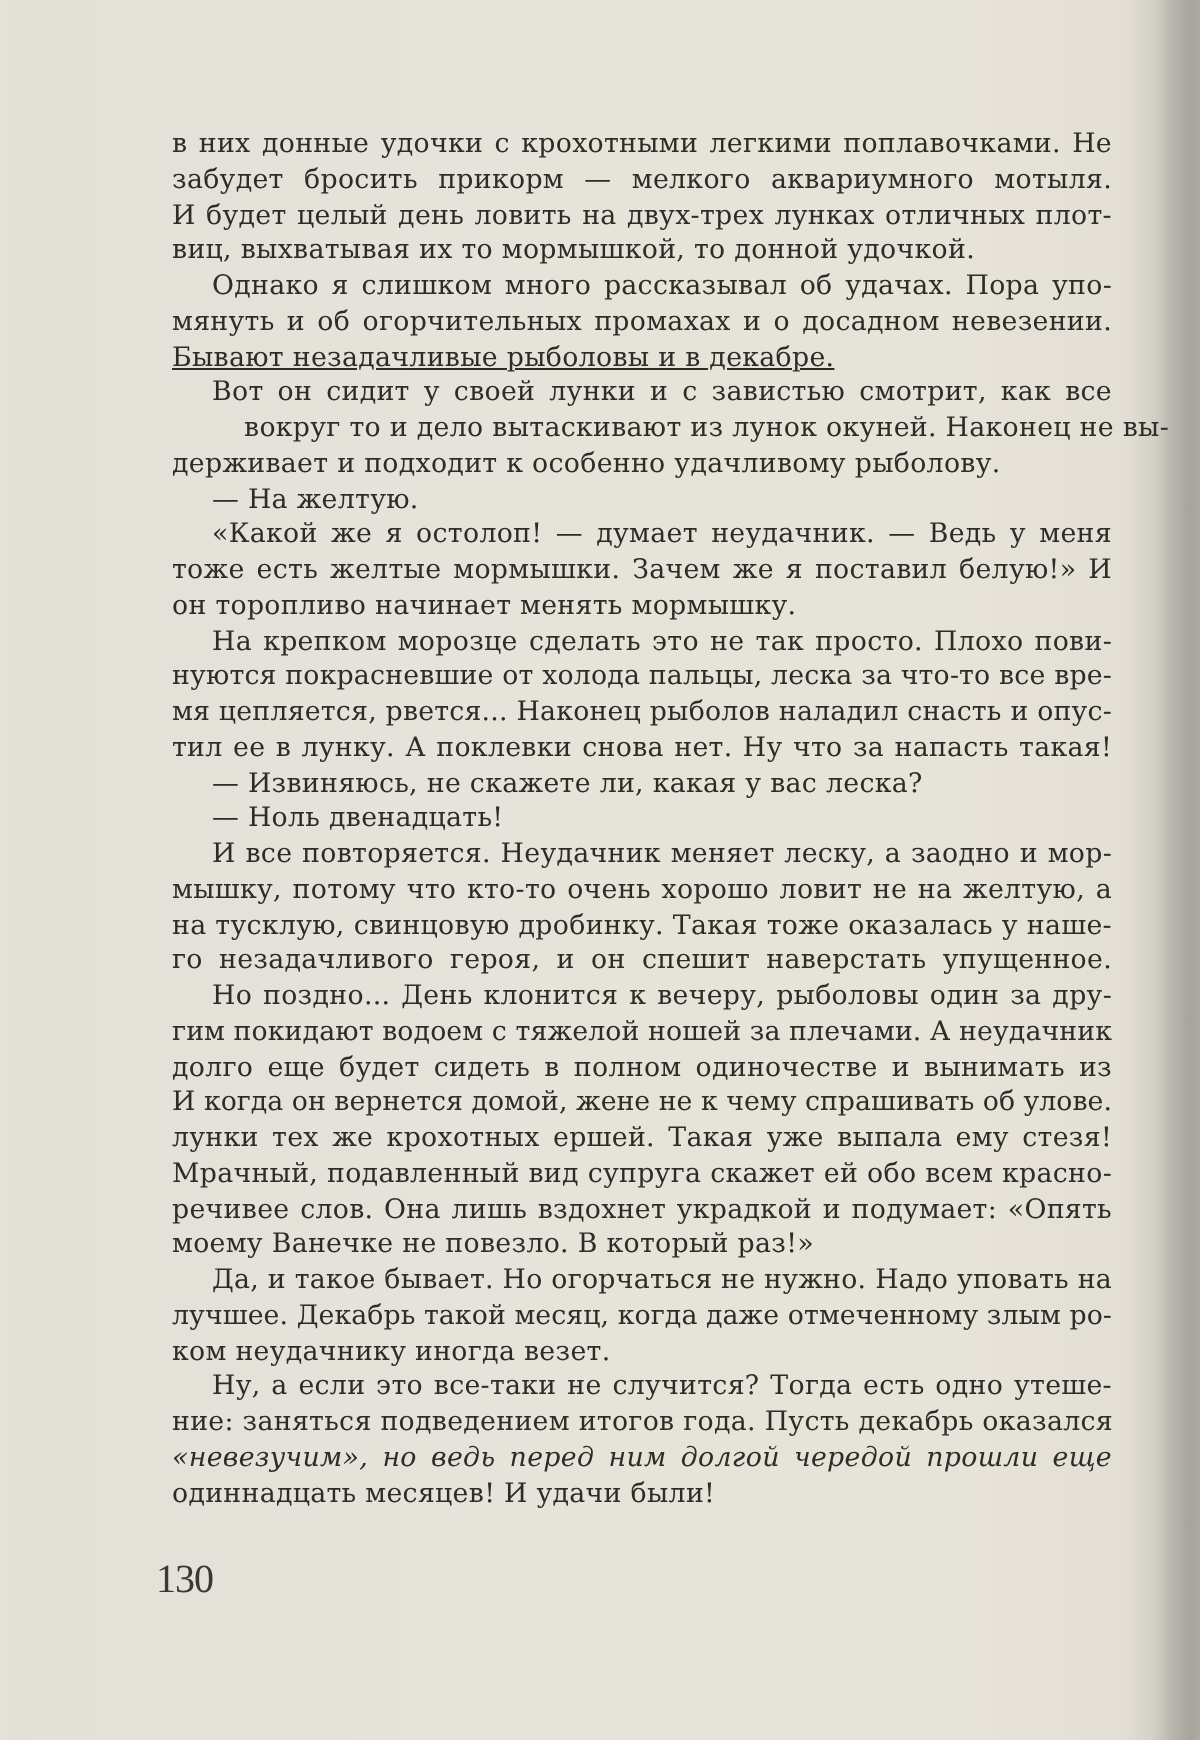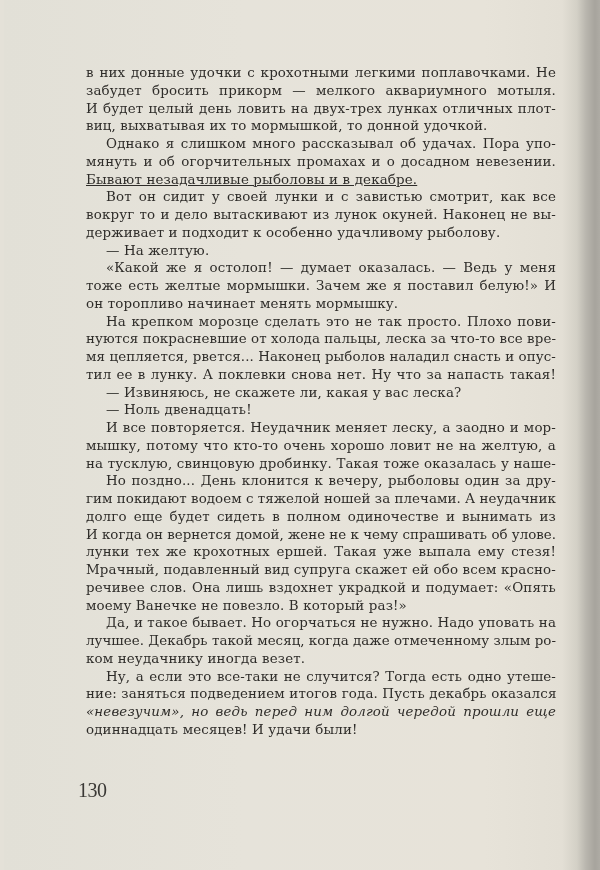--- a/index.html
+++ b/index.html
@@ -62,35 +62,36 @@
 <div class="page">
   <div class="text-block" id="text-block">
       <span class="line" style="white-space: nowrap;">в них донные удочки с крохотными легкими поплавочками. Не</span>
       <span class="line" style="white-space: nowrap;">забудет бросить прикорм — мелкого аквариумного мотыля.</span>
       <span class="line" style="white-space: nowrap;">И будет целый день ловить на двух-трех лунках отличных плот-</span>
       <span class="line last" style="white-space: nowrap;">виц, выхватывая их то мормышкой, то донной удочкой.</span>
       <span class="line indent" style="white-space: nowrap;">Однако я слишком много рассказывал об удачах. Пора упо-</span>
       <span class="line" style="white-space: nowrap;">мянуть и об огорчительных промахах и о досадном невезении.</span>
       <span class="line last" style="white-space: nowrap; text-decoration: underline;">Бывают незадачливые рыболовы и в декабре.</span>
       <span class="line indent" style="white-space: nowrap;">Вот он сидит у своей лунки и с завистью смотрит, как все</span>
-      <span class="line" style="white-space: nowrap;">вокруг то и дело вытаскивают из лунок окуней. Наконец не вы-</span>
+      <span class="line" style="white-space: nowrap; margin-left: 36px;">вокруг то и дело вытаскивают из лунок окуней. Наконец не вы-</span>
       <span class="line last" style="white-space: nowrap;">держивает и подходит к особенно удачливому рыболову.</span>
       <span class="line indent last" style="white-space: nowrap;">— На желтую.</span>
-      <span class="line indent" style="white-space: nowrap;">«Какой же я остолоп! — думает оказалась. — Ведь у меня</span>
+      <span class="line indent" style="white-space: nowrap;">«Какой же я остолоп! — думает неудачник. — Ведь у меня</span>
       <span class="line" style="white-space: nowrap;">тоже есть желтые мормышки. Зачем же я поставил белую!» И</span>
       <span class="line last" style="white-space: nowrap;">он торопливо начинает менять мормышку.</span>
       <span class="line indent" style="white-space: nowrap;">На крепком морозце сделать это не так просто. Плохо пови-</span>
       <span class="line" style="white-space: nowrap; letter-spacing: 0.0847278px;">нуются покрасневшие от холода пальцы, леска за что-то все вре-</span>
       <span class="line" style="white-space: nowrap; letter-spacing: 0.104133px;">мя цепляется, рвется... Наконец рыболов наладил снасть и опус-</span>
       <span class="line" style="white-space: nowrap;">тил ее в лунку. А поклевки снова нет. Ну что за напасть такая!</span>
       <span class="line indent last" style="white-space: nowrap;">— Извиняюсь, не скажете ли, какая у вас леска?</span>
       <span class="line indent last" style="white-space: nowrap;">— Ноль двенадцать!</span>
       <span class="line indent" style="white-space: nowrap;">И все повторяется. Неудачник меняет леску, а заодно и мор-</span>
       <span class="line" style="white-space: nowrap;">мышку, потому что кто-то очень хорошо ловит не на желтую, а</span>
       <span class="line" style="white-space: nowrap;">на тусклую, свинцовую дробинку. Такая тоже оказалась у наше-</span>
+      <span class="line" style="white-space: nowrap;">го незадачливого героя, и он спешит наверстать упущенное.</span>
       <span class="line indent" style="white-space: nowrap;">Но поздно... День клонится к вечеру, рыболовы один за дру-</span>
       <span class="line" style="white-space: nowrap; letter-spacing: 0.0488347px;">гим покидают водоем с тяжелой ношей за плечами. А неудачник</span>
       <span class="line" style="white-space: nowrap;">долго еще будет сидеть в полном одиночестве и вынимать из</span>
       <span class="line" style="white-space: nowrap; letter-spacing: 0.00609879px;">И когда он вернется домой, жене не к чему спрашивать об улове.</span>
       <span class="line" style="white-space: nowrap;">лунки тех же крохотных ершей. Такая уже выпала ему стезя!</span>
       <span class="line" style="white-space: nowrap;">Мрачный, подавленный вид супруга скажет ей обо всем красно-</span>
       <span class="line" style="white-space: nowrap;">речивее слов. Она лишь вздохнет украдкой и подумает: «Опять</span>
       <span class="line last" style="white-space: nowrap;">моему Ванечке не повезло. В который раз!»</span>
       <span class="line indent" style="white-space: nowrap; letter-spacing: 0.130403px;">Да, и такое бывает. Но огорчаться не нужно. Надо уповать на</span>
       <span class="line" style="white-space: nowrap; letter-spacing: 0.0361979px;">лучшее. Декабрь такой месяц, когда даже отмеченному злым ро-</span>

